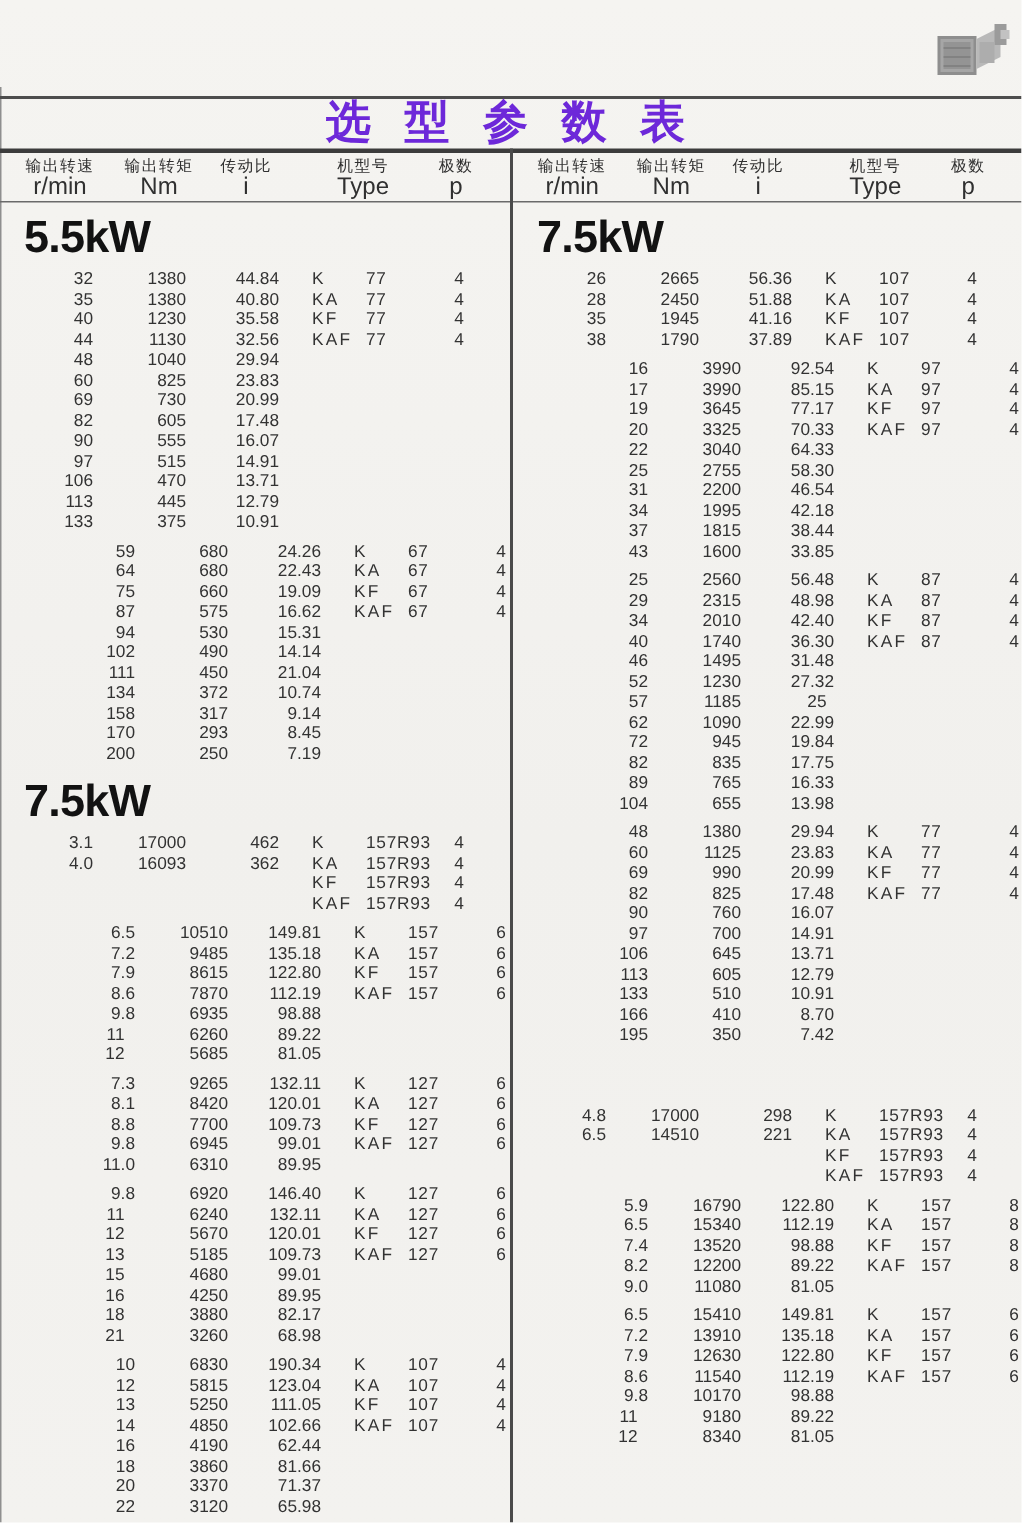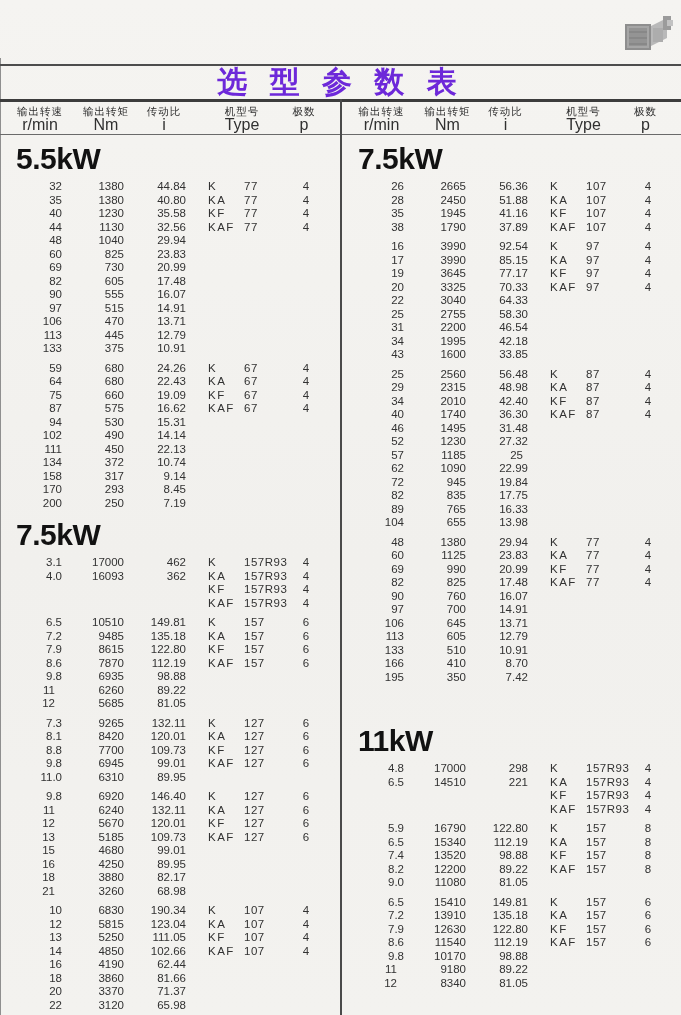--- a/index.html
+++ b/index.html
@@ -43,21 +43,21 @@
   .col { width:340px; }
   .col + .col { margin-left:2px; width:339px; }
 
   .section-heading {
     font-size:30px; font-weight:bold; color:#121212;
     line-height:34px; margin:0 0 4px 16px; letter-spacing:-0.5px;
   }
   .section + .section { margin-top:8px; }
   .col-right .section + .section { margin-top:40px; }
 
-  .group + .group { margin-top:6px; }
+  .group + .group { margin-top:6px;padding-left:28px; }
 
   .row {
     display:grid; grid-template-columns:62px 62px 64px 54px 44px 40px;
     font-size:11.5px; line-height:13.5px; color:#323232;
   }
   .c0, .c1, .c2 { text-align:right; }
   .c2 { padding-right:2px; }
   .c3 { padding-left:20px; letter-spacing:1.5px; }
   .c4 { padding-left:2px; letter-spacing:0.5px; }
   .c5 { text-align:center; }
@@ -293,21 +293,21 @@
               <div class="c0">102</div>
               <div class="c1">490</div>
               <div class="c2">14.14</div>
               <div class="c3"></div>
               <div class="c4"></div>
               <div class="c5"></div>
             </div>
             <div class="row">
               <div class="c0">111</div>
               <div class="c1">450</div>
-              <div class="c2">22.13</div>
+              <div class="c2">21.04</div>
               <div class="c3"></div>
               <div class="c4"></div>
               <div class="c5"></div>
             </div>
             <div class="row">
               <div class="c0">134</div>
               <div class="c1">372</div>
               <div class="c2">10.74</div>
               <div class="c3"></div>
               <div class="c4"></div>
@@ -705,20 +705,28 @@
             </div>
             <div class="row">
               <div class="c0">34</div>
               <div class="c1">1995</div>
               <div class="c2">42.18</div>
               <div class="c3"></div>
               <div class="c4"></div>
               <div class="c5"></div>
             </div>
             <div class="row">
+              <div class="c0">37</div>
+              <div class="c1">1815</div>
+              <div class="c2">38.44</div>
+              <div class="c3"></div>
+              <div class="c4"></div>
+              <div class="c5"></div>
+            </div>
+            <div class="row">
               <div class="c0">43</div>
               <div class="c1">1600</div>
               <div class="c2">33.85</div>
               <div class="c3"></div>
               <div class="c4"></div>
               <div class="c5"></div>
             </div>
           </div>
           <div class="group">
             <div class="row">
@@ -903,21 +911,20 @@
               <div class="c0">195</div>
               <div class="c1">350</div>
               <div class="c2">7.42</div>
               <div class="c3"></div>
               <div class="c4"></div>
               <div class="c5"></div>
             </div>
           </div>
         </section>
         <section class="section">
-          <h2 class="section-heading">11kW</h2>
           <div class="group">
             <div class="row">
               <div class="c0">4.8</div>
               <div class="c1">17000</div>
               <div class="c2">298</div>
               <div class="c3">K</div>
               <div class="c4">157R93</div>
               <div class="c5">4</div>
             </div>
             <div class="row">

